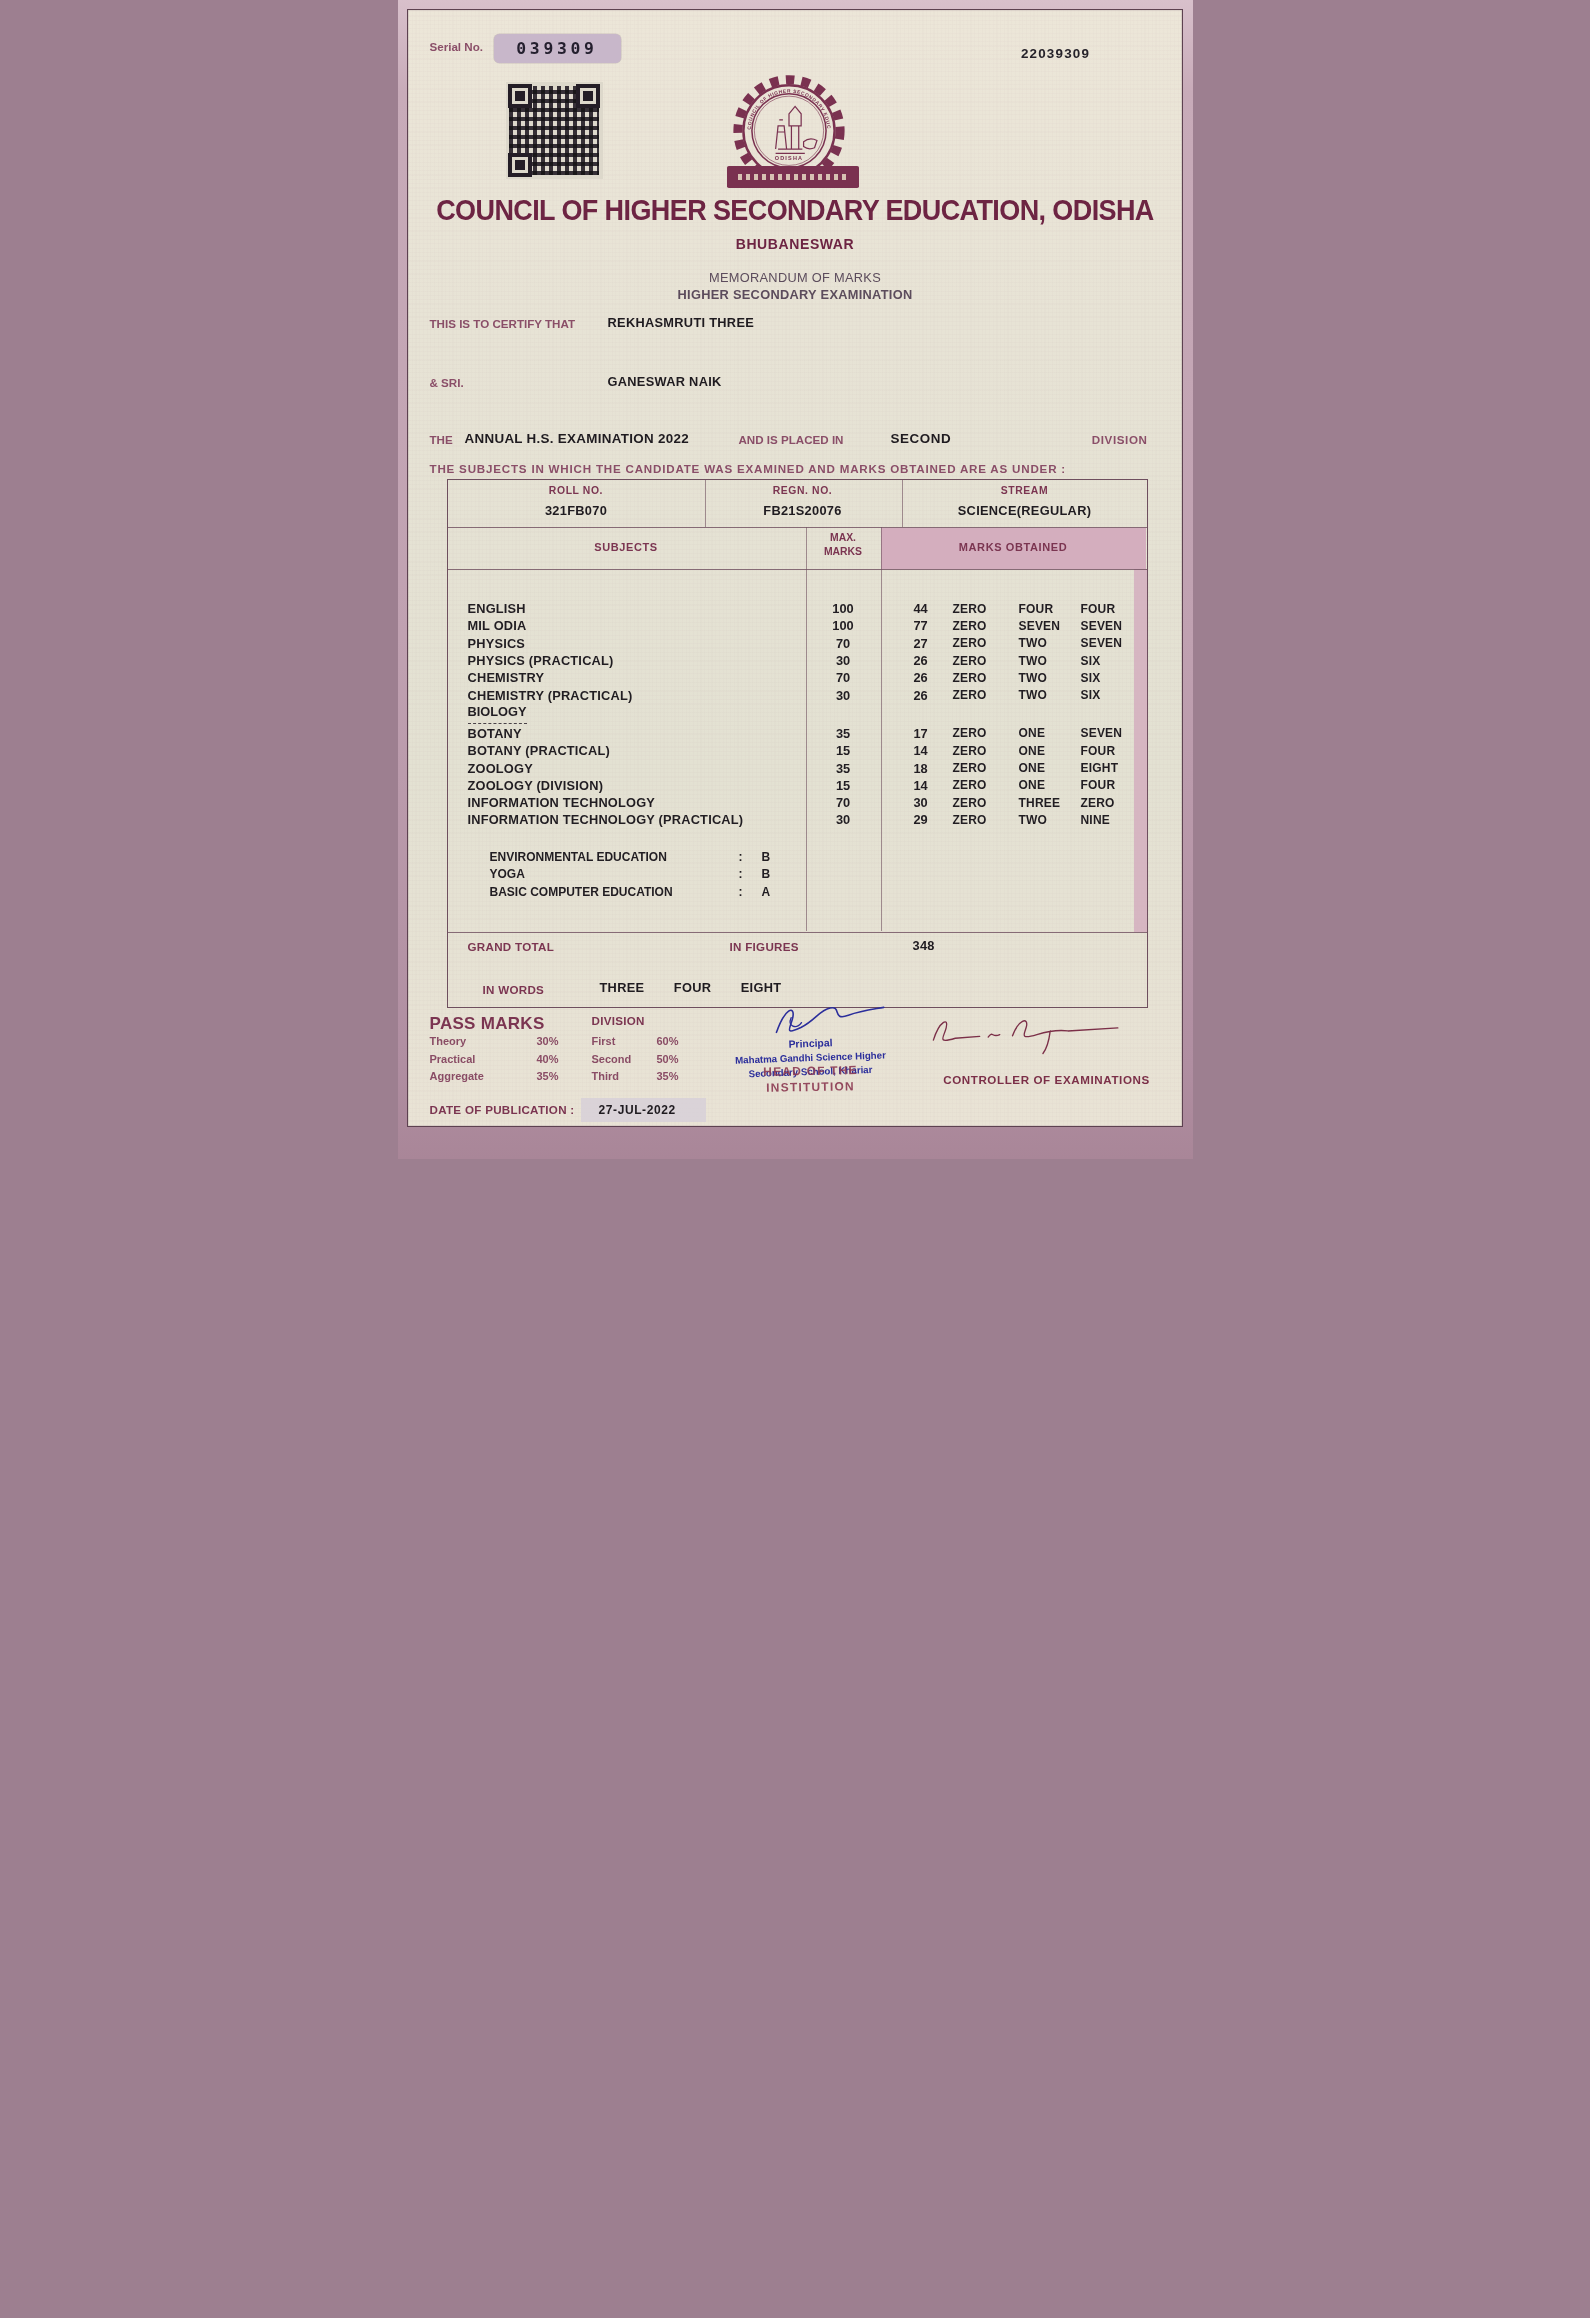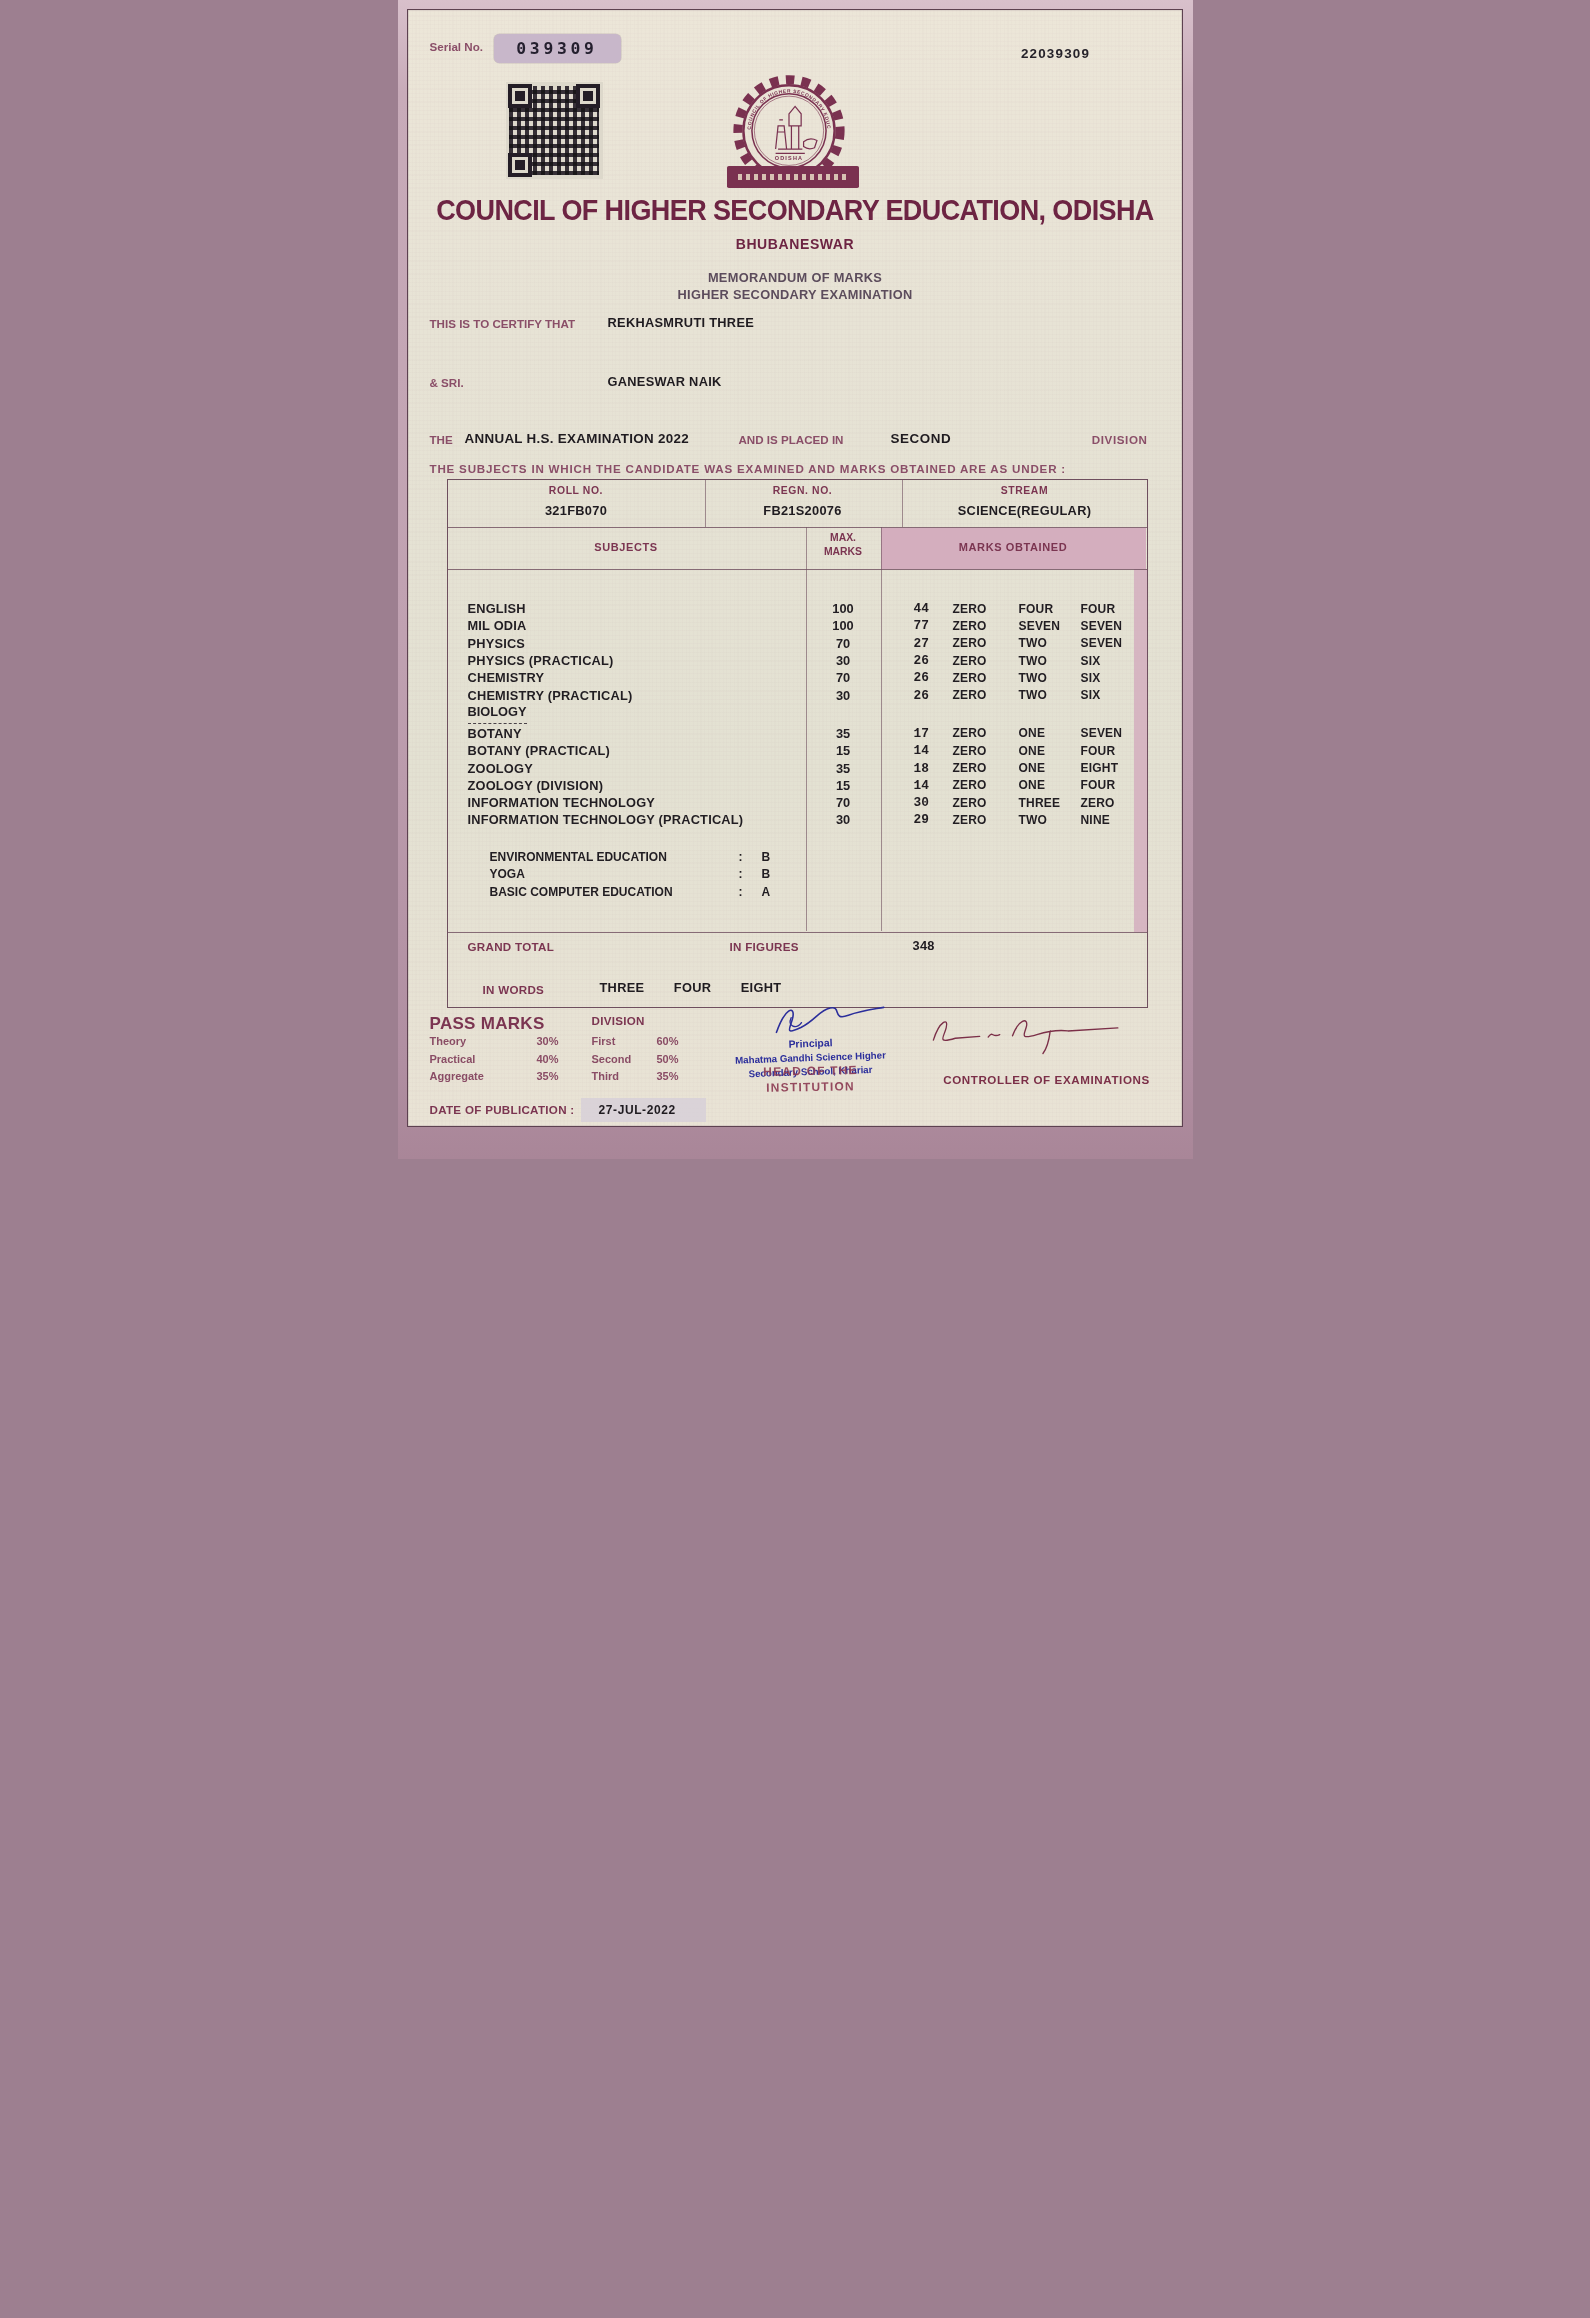--- a/index.html
+++ b/index.html
@@ -27,34 +27,34 @@
   .qr::before{content:'';position:absolute;inset:3.7px;opacity:.9;
       background-image:repeating-linear-gradient(90deg,#241d26 0 3.7px,transparent 3.7px 8px),
                        repeating-linear-gradient(0deg,#241d26 0 3.7px,transparent 3.7px 9px);
       background-blend-mode:multiply;}
   .qf{position:absolute;width:24px;height:24px;border:4.3px solid #241d26;background:#ddd8cb;box-sizing:border-box;}
   .qf::after{content:'';position:absolute;inset:3px;background:#241d26;}
   
   .title{position:absolute;left:0;right:0;top:195px;text-align:center;font-size:27px;font-weight:700;
          color:#6d2443;letter-spacing:-0.6px;transform:scaleY(1.08);}
   .city{position:absolute;left:0;right:0;top:236px;text-align:center;font-size:14px;font-weight:700;color:#6d2443;letter-spacing:0.6px;}
-  .memo{position:absolute;left:0;right:0;top:270px;text-align:center;font-size:12.8px;font-weight:700;color:#5c4c5c;letter-spacing:0.3px;}
+  .memo{position:absolute;left:0;right:0;top:270px;text-align:center;font-size:12.8px;font-weight:400;color:#5c4c5c;letter-spacing:0.3px;}
   .exam{position:absolute;left:0;right:0;top:287px;text-align:center;font-size:12.8px;font-weight:700;color:#5c4c5c;letter-spacing:0.3px;}
   
   .tframe{position:absolute;left:49px;top:479px;width:701px;height:529px;border:1.2px solid #6e4e5e;box-sizing:border-box;}
   .hline{position:absolute;left:49px;width:701px;height:0;border-top:0.6px solid rgba(110,78,94,.8);}
   .vline{position:absolute;width:0;border-left:0.6px solid rgba(110,78,94,.6);}
   .pinkcell{position:absolute;left:483px;top:528px;width:265px;height:41px;background:#d4aebe;}
   .pinkstrip{position:absolute;left:736px;top:569px;width:13.4px;height:363px;background:rgba(212,174,190,.85);}
   .cellc{position:absolute;text-align:center;}
   .mrows{position:absolute;left:49px;top:600px;width:701px;}
   .mrow{display:grid;grid-template-columns:359px 75px 72px 66px 62px 66px;height:17.3px;align-items:center;}
   .mrow .sub{padding-left:21px;font-size:12.8px;font-weight:700;color:#211d22;letter-spacing:0.2px;}
   .mrow .max{text-align:center;font-size:12.8px;font-weight:700;color:#211d22;}
-  .mrow .fig{padding-left:33px;font-size:12.8px;font-weight:700;color:#211d22;font-family:Liberation Mono, monospace;}
+  .mrow .fig{padding-left:33px;font-size:12.8px;font-weight:700;color:#211d22;}
   .mrow .w{font-size:12px;font-weight:700;color:#211d22;letter-spacing:0.2px;}
   .grow{height:21px;display:flex;align-items:center;padding-left:21px;}
   .grow span{font-size:12.8px;font-weight:700;color:#211d22;border-bottom:1.2px dashed #4a4248;padding-bottom:4px;}
   .grades{position:absolute;left:49px;top:848px;width:463px;}
   .grade-row{position:relative;height:17.4px;}
   .grade-row .gl{position:absolute;left:43px;top:1.8px;font-size:12px;font-weight:700;color:#211d22;}
   .grade-row .gc{position:absolute;left:292px;top:1.8px;font-size:12px;font-weight:700;color:#211d22;}
   .grade-row .gv{position:absolute;left:315px;top:1.8px;font-size:12px;font-weight:700;color:#211d22;}
   
   .ft{font-size:11px;color:#82405c;font-weight:700;}

